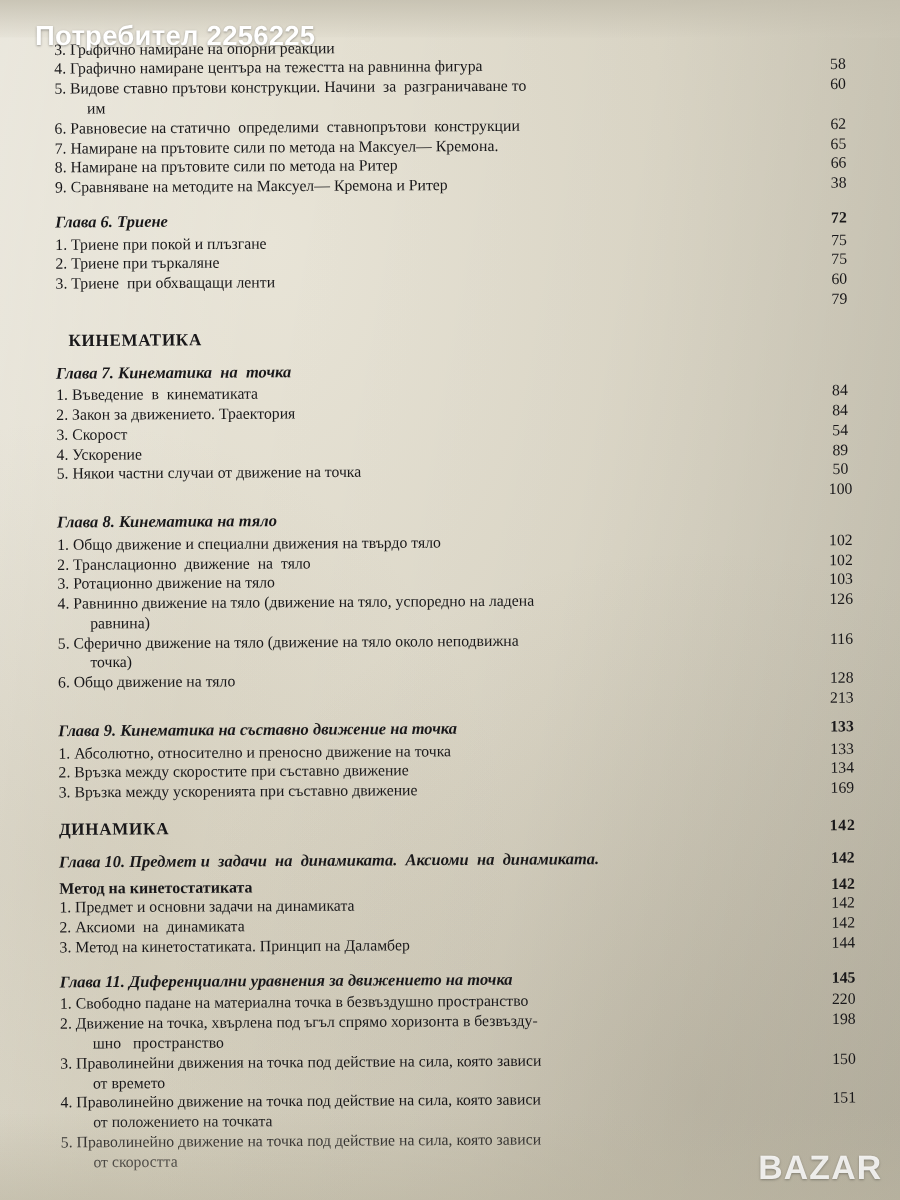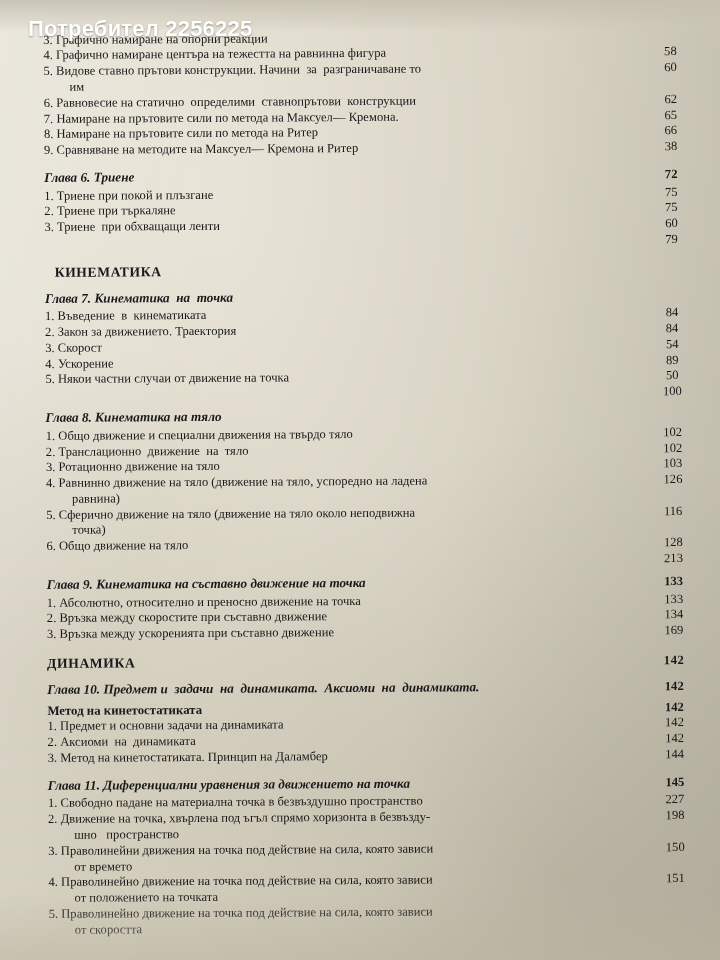--- a/index.html
+++ b/index.html
@@ -329,21 +329,21 @@
         <span class="txt">3. Метод на кинетостатиката. Принцип на Даламбер</span>
         <span class="pg">144</span>
       </div>
       <div class="spacer-sm"></div>
       <div class="row chapter">
         <span class="txt">Глава 11. Диференциални уравнения за движението на точка</span>
         <span class="pg">145</span>
       </div>
       <div class="row item">
         <span class="txt">1. Свободно падане на материална точка в безвъздушно пространство</span>
-        <span class="pg">227</span>
+        <span class="pg">220</span>
       </div>
       <div class="row item">
         <span class="txt">2. Движение на точка, хвърлена под ъгъл спрямо хоризонта в безвъзду-</span>
         <span class="pg">198</span>
       </div>
       <div class="row cont">
         <span class="txt">шно   пространство</span>
         <span class="pg"></span>
       </div>
       <div class="row item">
@@ -367,13 +367,14 @@
         <span class="pg"></span>
       </div>
       <div class="row cont">
         <span class="txt">от скоростта</span>
         <span class="pg"></span>
       </div>
     </div>
 
   <div class="fade-bottom"></div>
 
+  <div class="watermark-corner">BAZAR</div>
 </div>
 
 </body></html>

